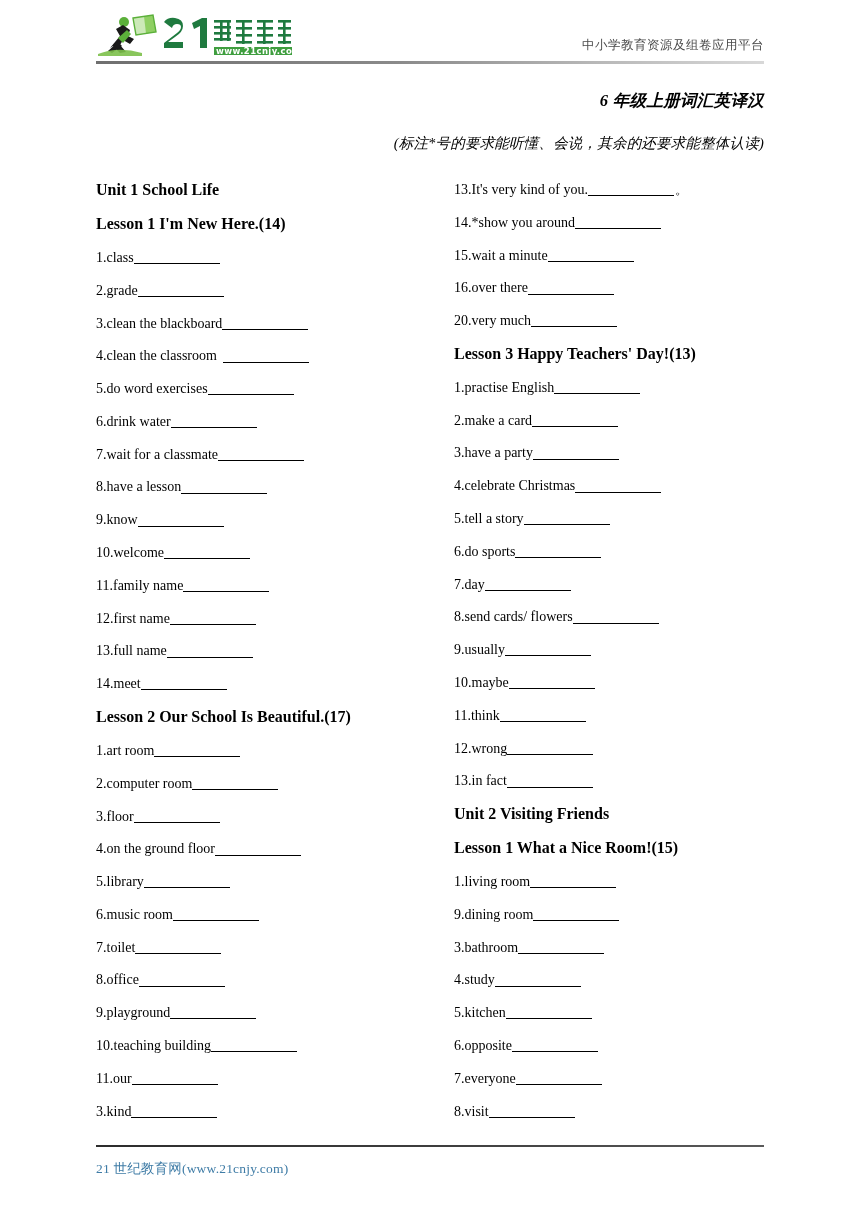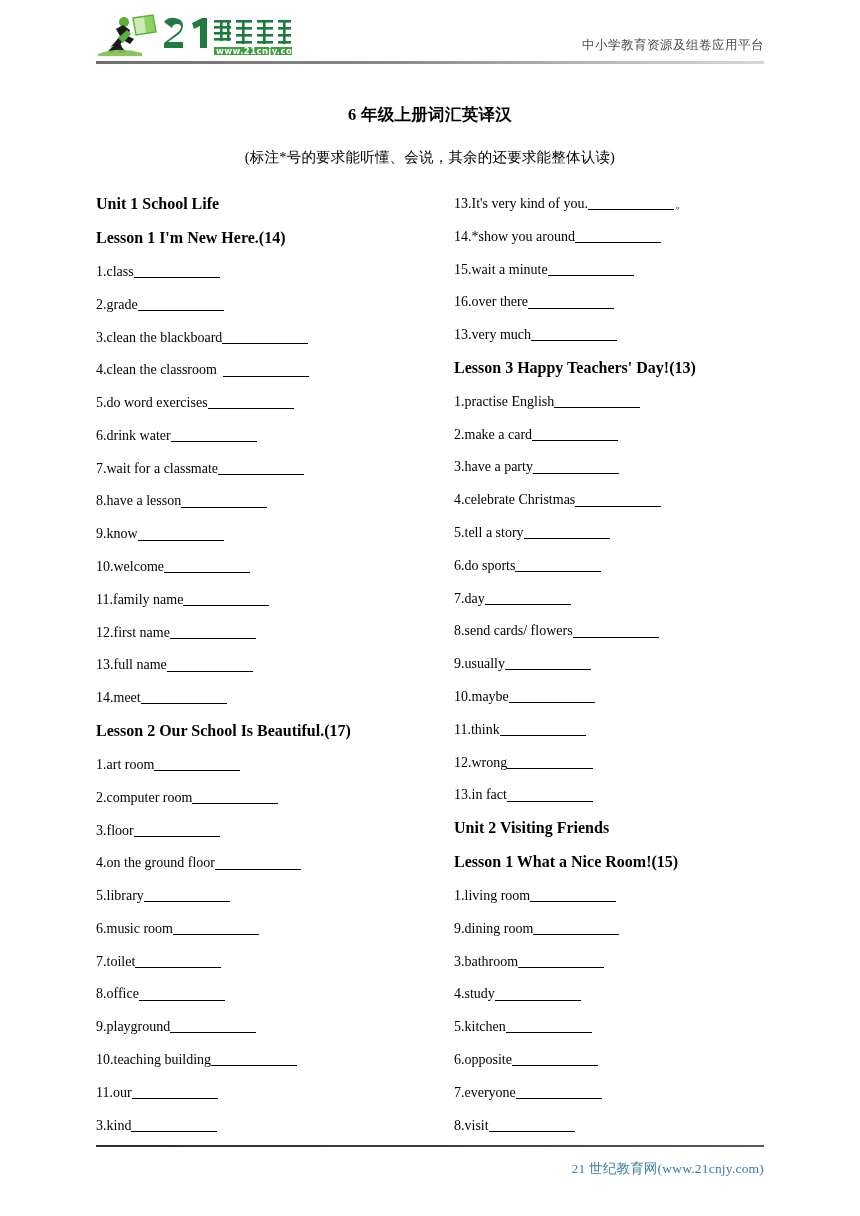--- a/index.html
+++ b/index.html
@@ -48,22 +48,23 @@
   }
   .header-rule {
     height: 3px;
     width: 100%;
     background: linear-gradient(to right, #6f6f6f 0%, #8a8a8a 45%, #b8b8b8 75%, #d8d8d8 100%);
     margin-top: 1px;
   }
 
   
   .title-block {
-    text-align: center;
-    margin-top: 40px;
+    text-align: right;
+    margin-top: 26px;
+    font-style: italic;
   }
   .doc-title {
     font-size: 16.5px;
     font-weight: bold;
     letter-spacing: 0.3px;
   }
   .doc-subtitle {
     font-size: 14.5px;
     margin-top: 22px;
     letter-spacing: 0.2px;
@@ -114,21 +115,21 @@
     left: 96px;
     right: 96px;
     bottom: 38px;
   }
   .footer-rule {
     height: 2px;
     width: 100%;
     background: linear-gradient(to right, #2d2d2d 0%, #3d3d3d 50%, #5a5a5a 100%);
   }
   .footer-text {
-    text-align: right;
+    text-align: left;
     font-size: 13.5px;
     color: #3f7ca6;
     margin-top: 13px;
     letter-spacing: 0.2px;
   }
 </style>
 </head>
 <body>
 
 <div class="page">
@@ -225,21 +226,21 @@
         <div class="vocab-item"><span>9.playground</span><span class="blank"></span></div>
         <div class="vocab-item"><span>10.teaching building</span><span class="blank"></span></div>
         <div class="vocab-item"><span>11.our</span><span class="blank"></span></div>
         <div class="vocab-item"><span>3.kind</span><span class="blank"></span></div>
       </div>
     <div class="col col-right" id="col-right">
         <div class="vocab-item"><span>13.It's very kind of you.</span><span class="blank"></span><span class="cn-period">。</span></div>
         <div class="vocab-item"><span>14.*show you around</span><span class="blank"></span></div>
         <div class="vocab-item"><span>15.wait a minute</span><span class="blank"></span></div>
         <div class="vocab-item"><span>16.over there</span><span class="blank"></span></div>
-        <div class="vocab-item"><span>13.very much</span><span class="blank"></span></div>
+        <div class="vocab-item"><span>20.very much</span><span class="blank"></span></div>
         <div class="section-head">Lesson 3 Happy Teachers' Day!(13)</div>
         <div class="vocab-item"><span>1.practise English</span><span class="blank"></span></div>
         <div class="vocab-item"><span>2.make a card</span><span class="blank"></span></div>
         <div class="vocab-item"><span>3.have a party</span><span class="blank"></span></div>
         <div class="vocab-item"><span>4.celebrate Christmas</span><span class="blank"></span></div>
         <div class="vocab-item"><span>5.tell a story</span><span class="blank"></span></div>
         <div class="vocab-item"><span>6.do sports</span><span class="blank"></span></div>
         <div class="vocab-item"><span>7.day</span><span class="blank"></span></div>
         <div class="vocab-item"><span>8.send cards/ flowers</span><span class="blank"></span></div>
         <div class="vocab-item"><span>9.usually</span><span class="blank"></span></div>

